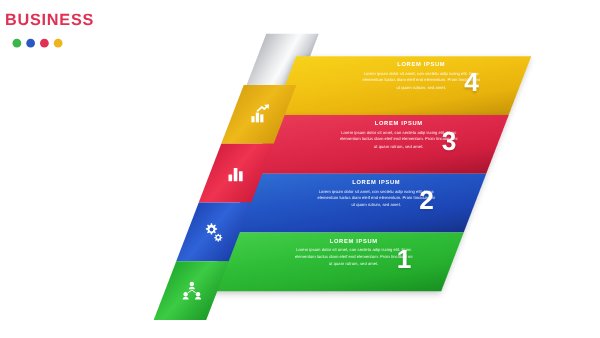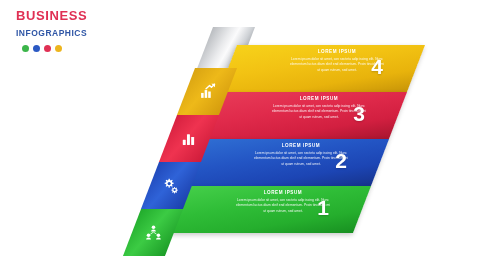--- a/index.html
+++ b/index.html
@@ -4,21 +4,21 @@
 <style>
   * { margin:0; padding:0; box-sizing:border-box; }
   html,body { width:480px; height:270px; overflow:hidden; }
   body {
     background:#ffffff;
     font-family:"Liberation Sans", sans-serif;
     position:relative;
   }
 
   
-  #header { position:absolute; left:16px; top:8px; }
+  #header { position:absolute; left:4px; top:8px; }
   #brand-title {
     font-size:13px; font-weight:bold; letter-spacing:.6px;
     color:#e03054; line-height:1.25;
   }
   #brand-subtitle {
     font-size:8.5px; font-weight:bold; letter-spacing:.5px;
     color:#2f56a6; margin-top:4px; line-height:1.2;
   }
   #brand-dots { display:flex; gap:4px; margin-top:7px; margin-left:6px; }
   .brand-dot { width:7px; height:7px; border-radius:50%; }
@@ -97,21 +97,20 @@
     position:absolute; right:42px; top:11px;
     font-size:21px; font-weight:bold; color:#ffffff;
     line-height:1; text-shadow:0 1px 2px rgba(0,0,0,.18);
   }
 </style>
 </head>
 <body>
 
 <div id="header">
   <div id="brand-title">BUSINESS</div>
-  <div id="brand-subtitle">INFOGRAPHICS</div>
   <div id="brand-dots">
     <span class="brand-dot" style="background:#3cb54a"></span>
     <span class="brand-dot" style="background:#2b59c3"></span>
     <span class="brand-dot" style="background:#e03054"></span>
     <span class="brand-dot" style="background:#edb51e"></span>
   </div>
 </div>
 
 <div id="stage">
 

